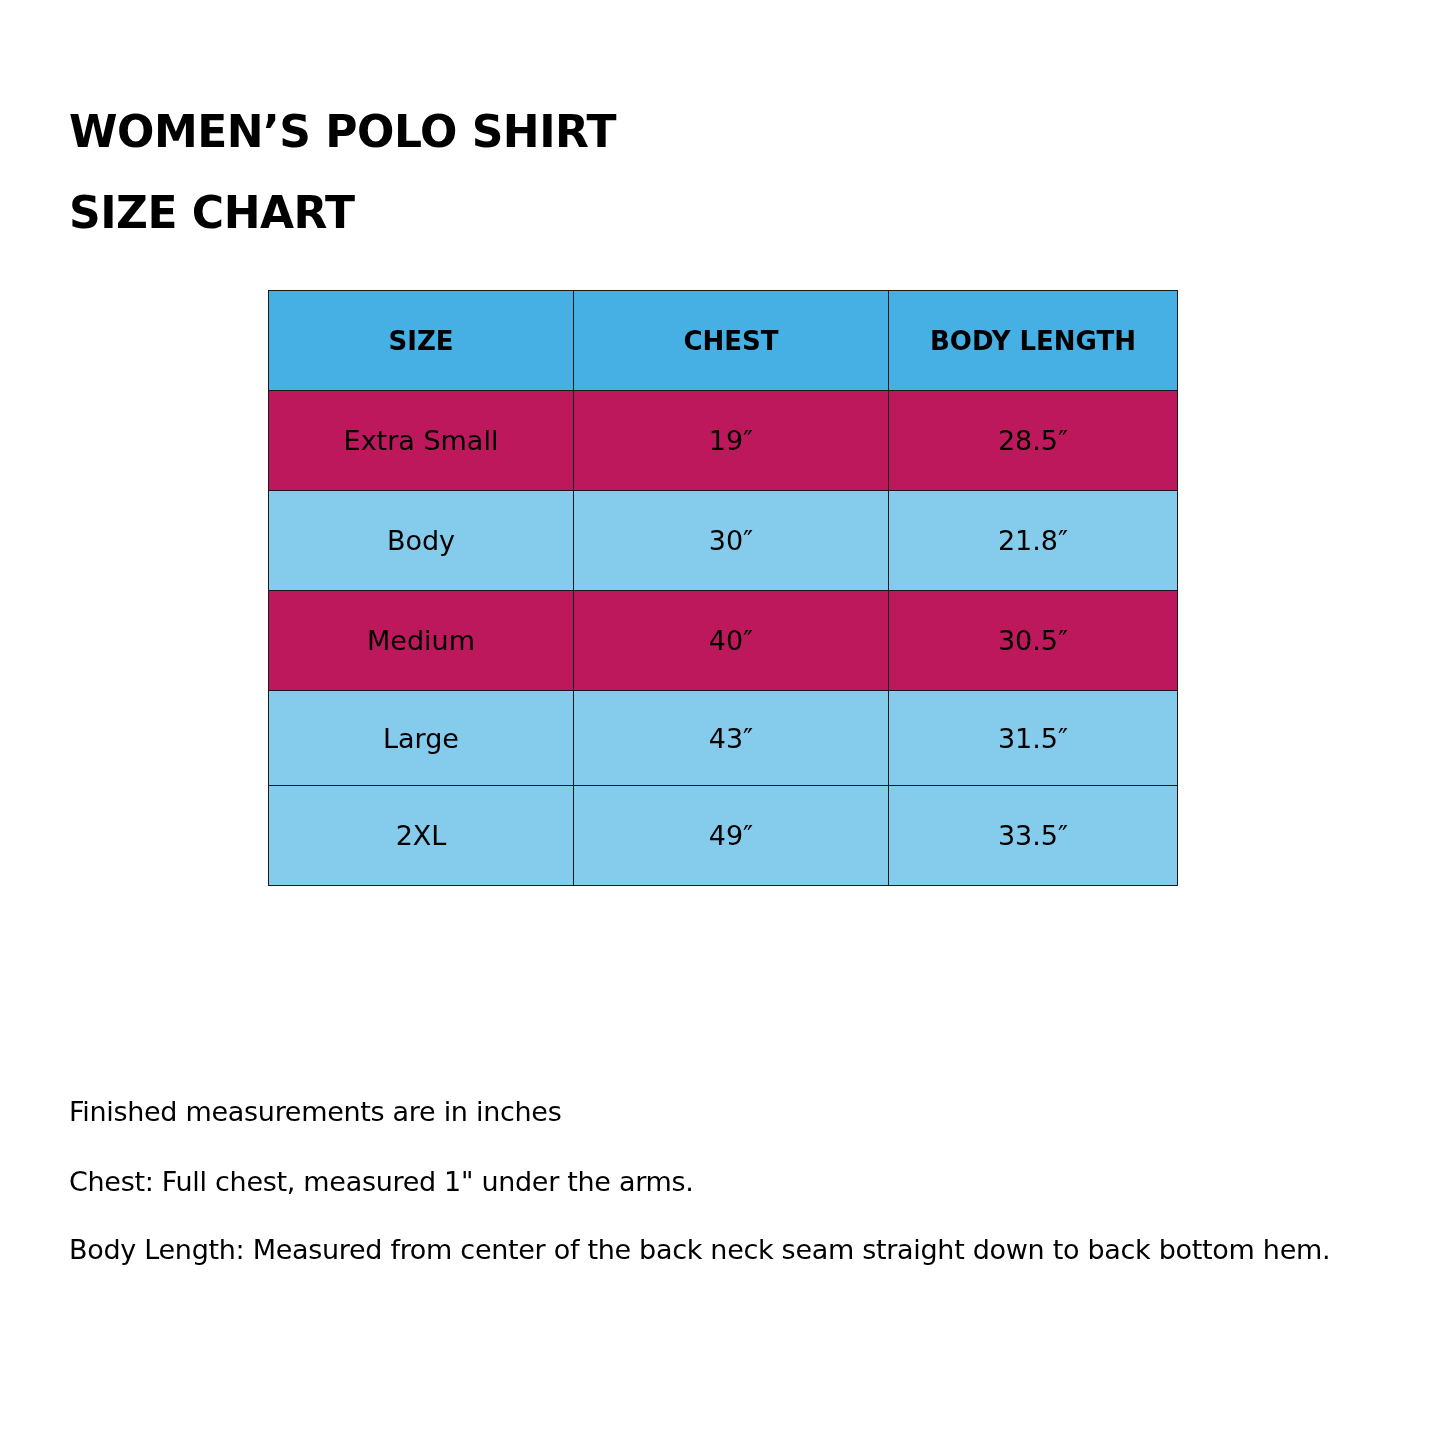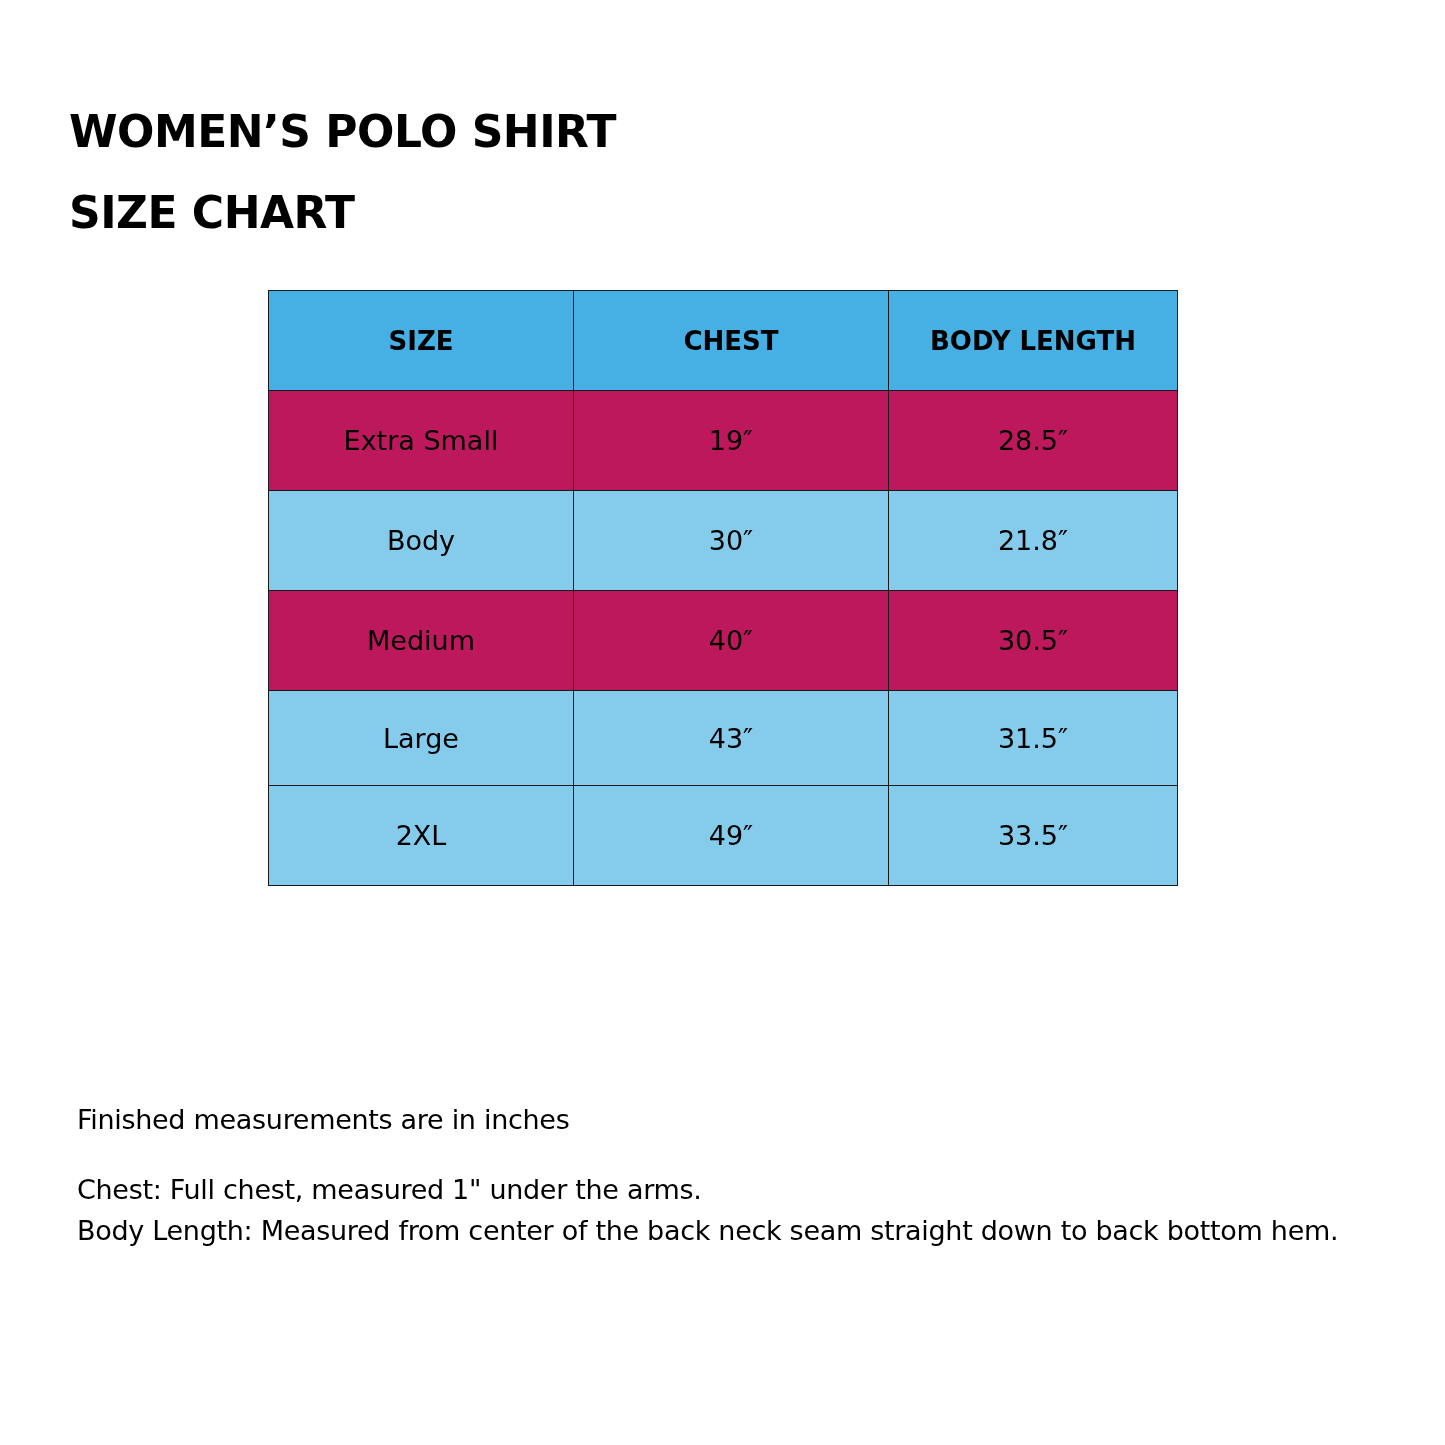--- a/index.html
+++ b/index.html
@@ -54,27 +54,27 @@
     tr.row-light td { background: #be185d; }
     tr.row-dark td { background: #85cbeb; }
     tr.h100 td { height: 99px; }
     tr.h95 td { height: 94px; margin-top: 12px; }
 
     .note {
       position: absolute;
       left: 69px;
       font-size: 27px;
       line-height: 34px;
-      margin: 8px;
+      margin: 0;
       white-space: nowrap;
       letter-spacing: -0.3px;
     }
     #note1 { top: 1095px; }
     #note2 { top: 1165px; }
-    #note3 { top: 1206px; }
+    #note3 { top: 1233px; }
   </style>
 </head>
 <body>
 
 <h1 class="title" id="title1">WOMEN’S POLO SHIRT</h1>
 <h2 class="title" id="title2">SIZE CHART</h2>
 
 <table class="size-table">
   <colgroup>
     <col class="c1">

